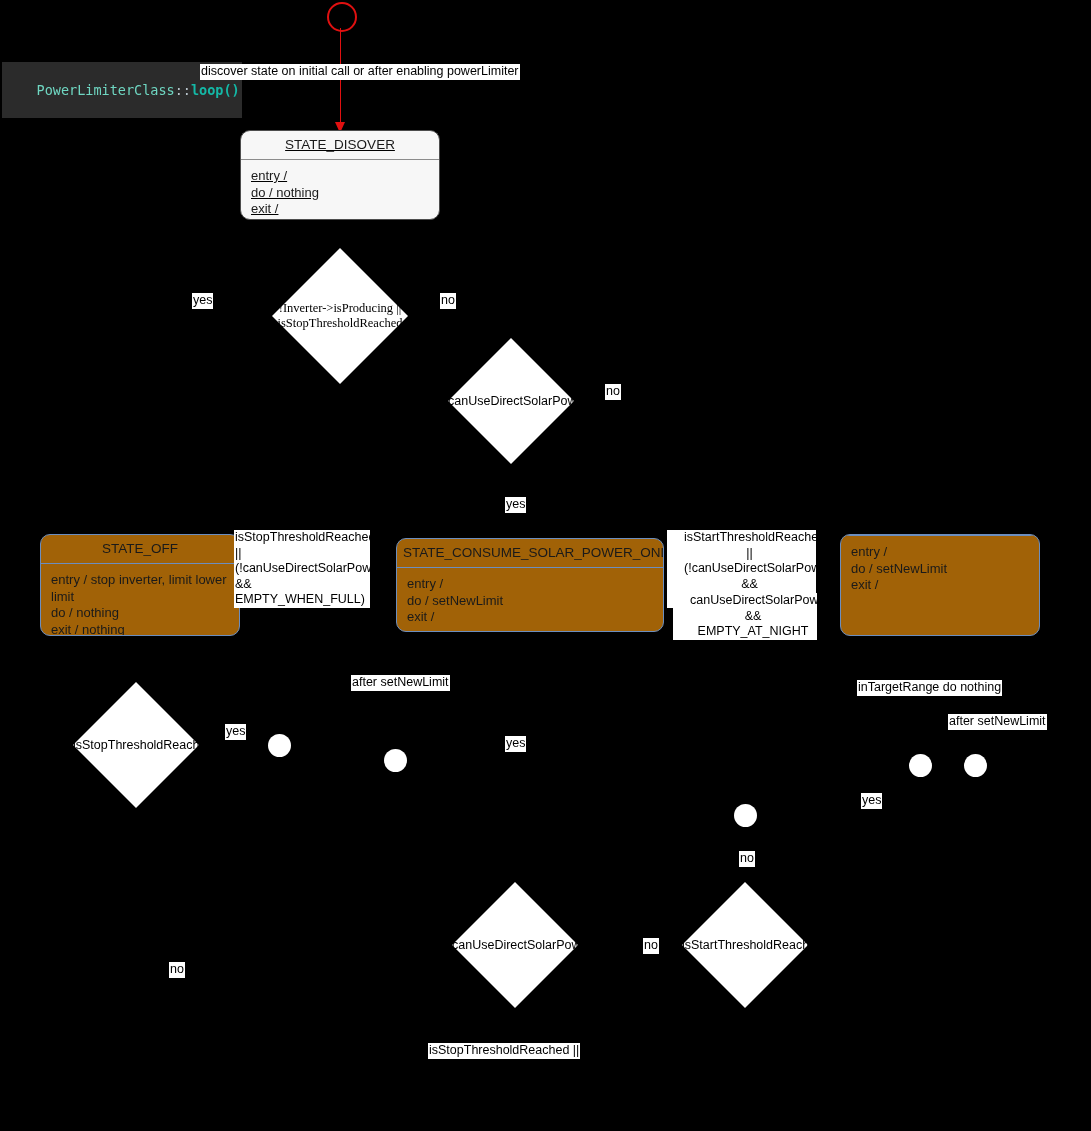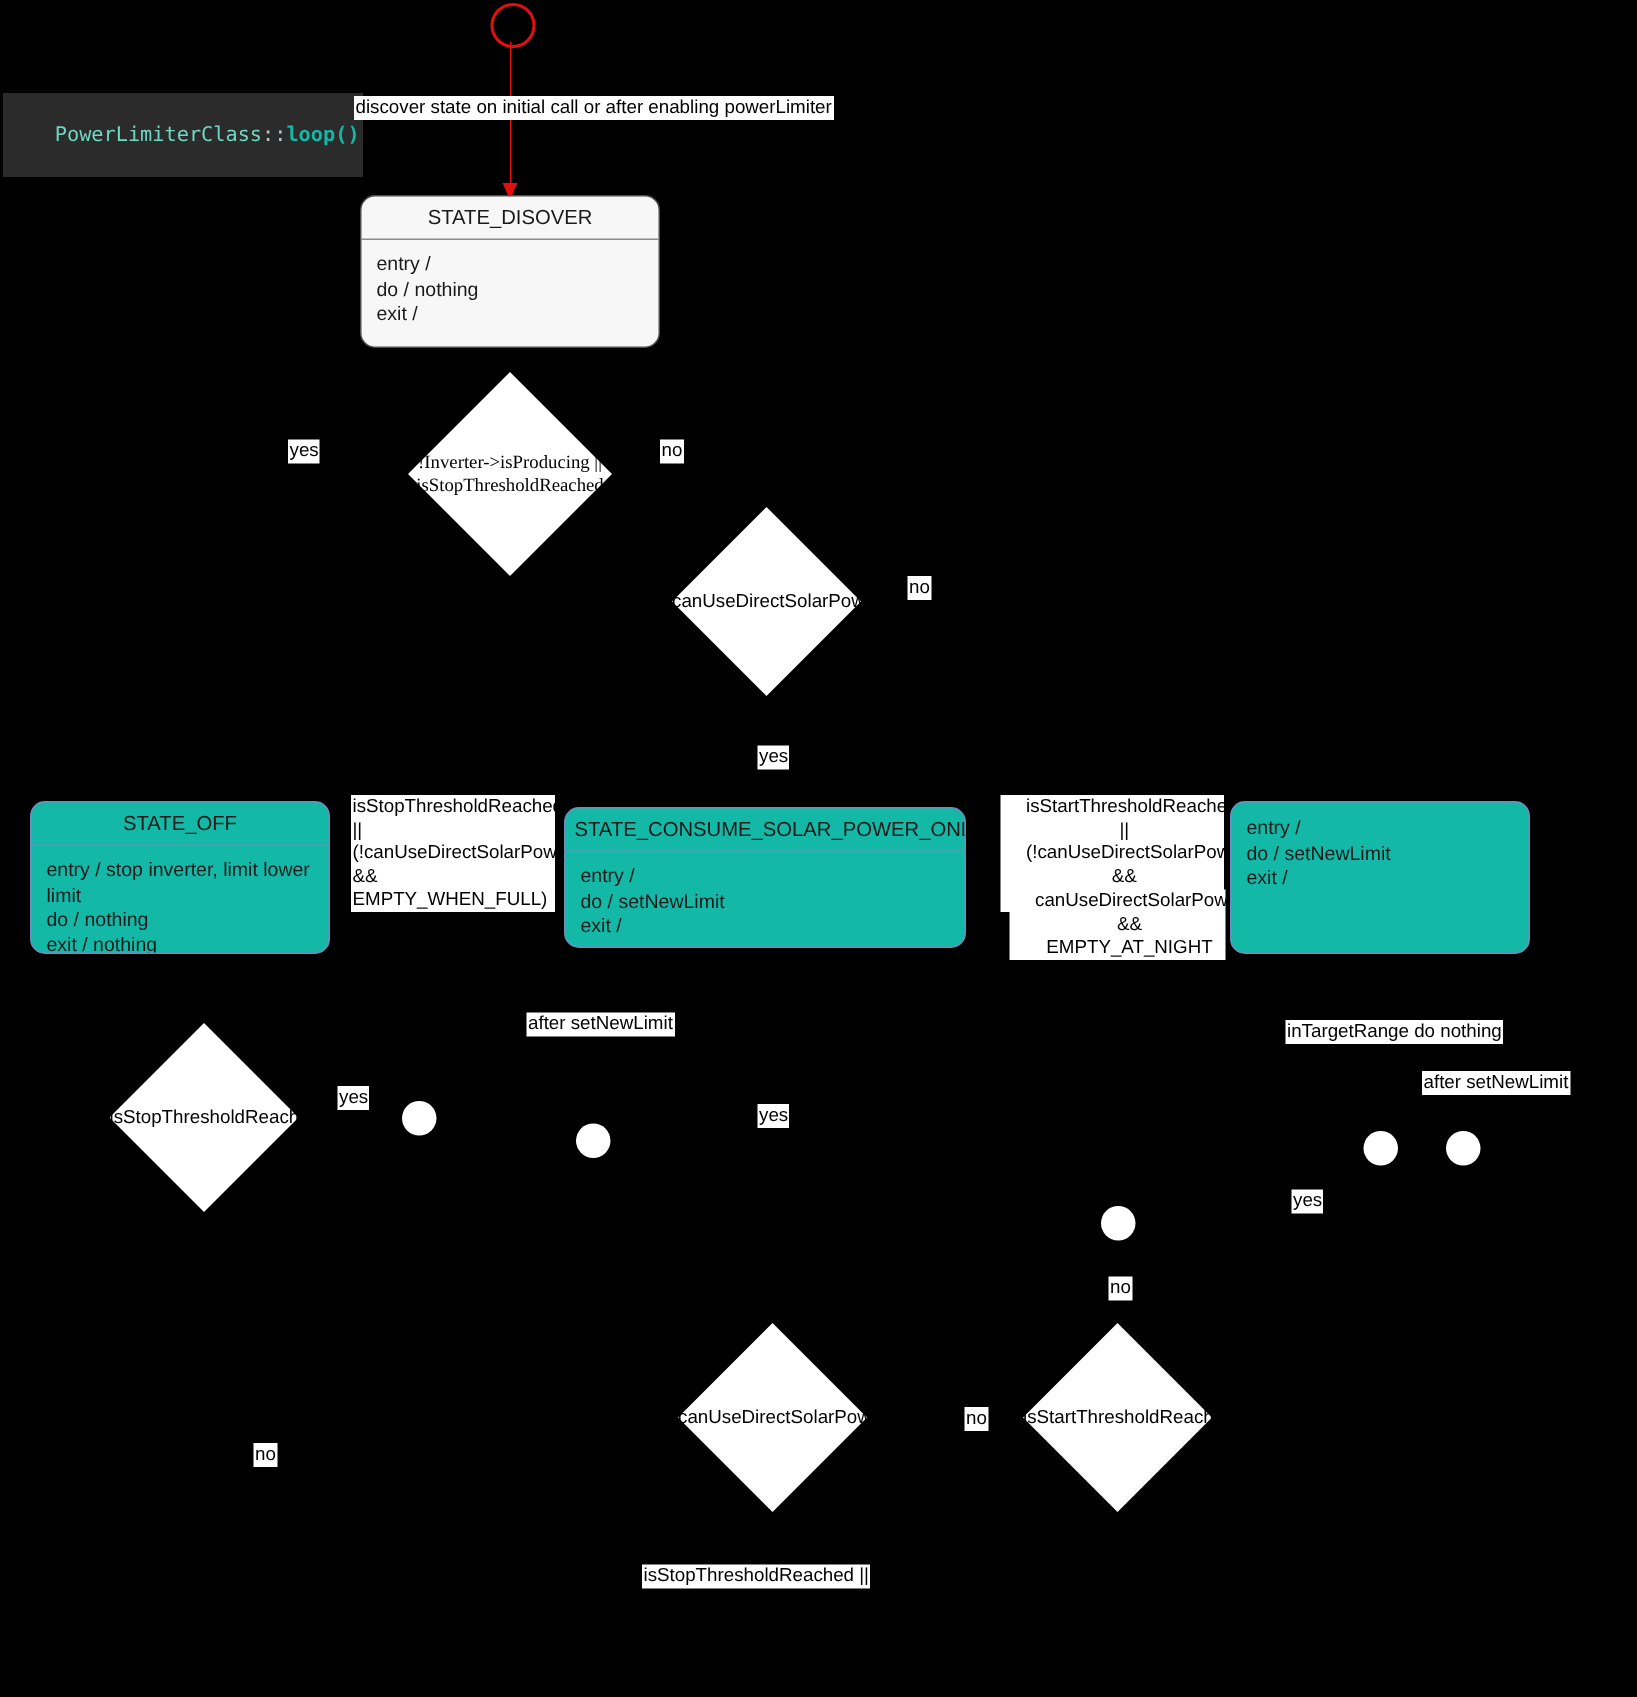--- a/index.html
+++ b/index.html
@@ -57,22 +57,23 @@
     white-space: pre-line;
   }
 
   .state.gray {
     background: #f7f7f7;
     border: 1.6px solid #4d4d4d;
   }
   .state.gray .divider { background: #8c8c8c; }
 
   .state.blue {
-    background: #14b8a6;
+    background: #a16207;
     border: 1.6px solid #6c8ebf;
+    margin-left: 20px;
   }
   .state.blue .divider { background: #6c8ebf; }
 
   
   .diamond {
     position: absolute;
   }
   .diamond .shape {
     position: absolute;
     inset: 0;
@@ -140,23 +141,23 @@
 
 <div id="canvas">
 
   <div class="code-caption" style="left:2px; top:62px;">
     <span class="code-cls">PowerLimiterClass</span><span class="code-op">::</span><span class="code-fn">loop()</span>
   </div>
 
   <div class="start-circle" style="left:327px; top:2px; width:26px; height:26px;"></div>
   <div class="start-line" style="left:339.5px; top:28px; height:96px;"></div>
   <div class="start-head" style="left:334.5px; top:122px;"></div>
-  <div class="edge-label" style="left:200px; top:64px;margin-left:36px;">discover state on initial call or after enabling powerLimiter</div>
-
-  <div class="state gray" style="left:240px; top:130px; width:200px; height:102px;">
+  <div class="edge-label" style="left:200px; top:64px;">discover state on initial call or after enabling powerLimiter</div>
+
+  <div class="state gray" style="left:240px; top:130px; width:200px; height:90px;text-decoration:underline;">
     <div class="title">STATE_DISOVER</div>
     <div class="divider"></div>
     <div class="body">entry /
 do / nothing
 exit /</div>
   </div>
 
   <div class="diamond" style="left:272px; top:248px; width:136px; height:136px;font-family:Liberation Serif, serif;">
     <div class="shape"></div>
     <div class="dlabel two-line">!Inverter-&gt;isProducing ||

